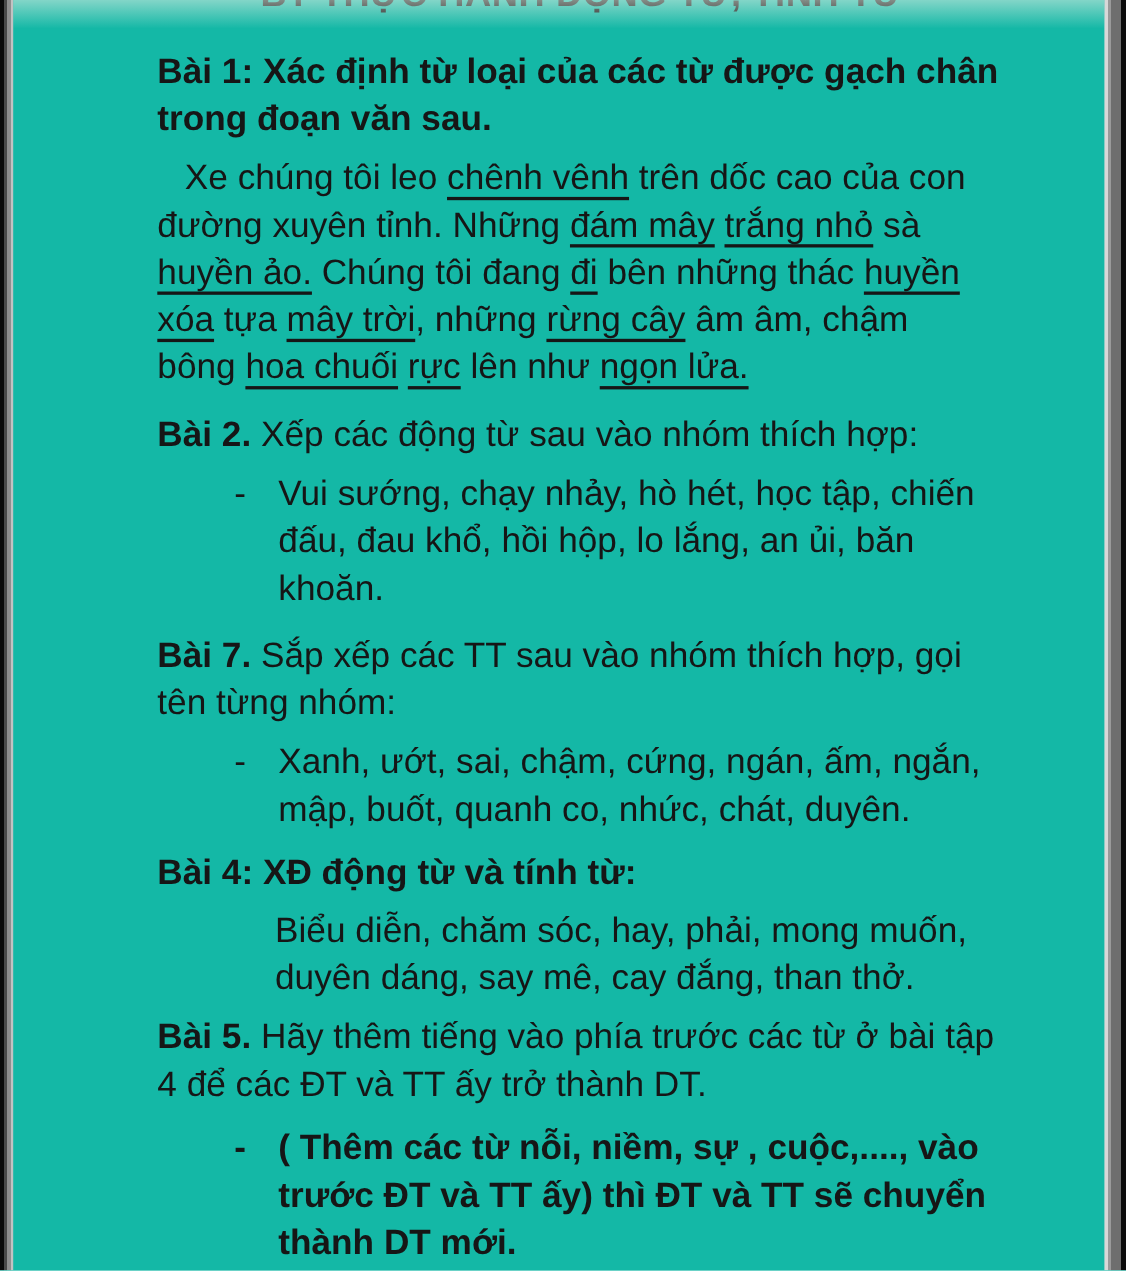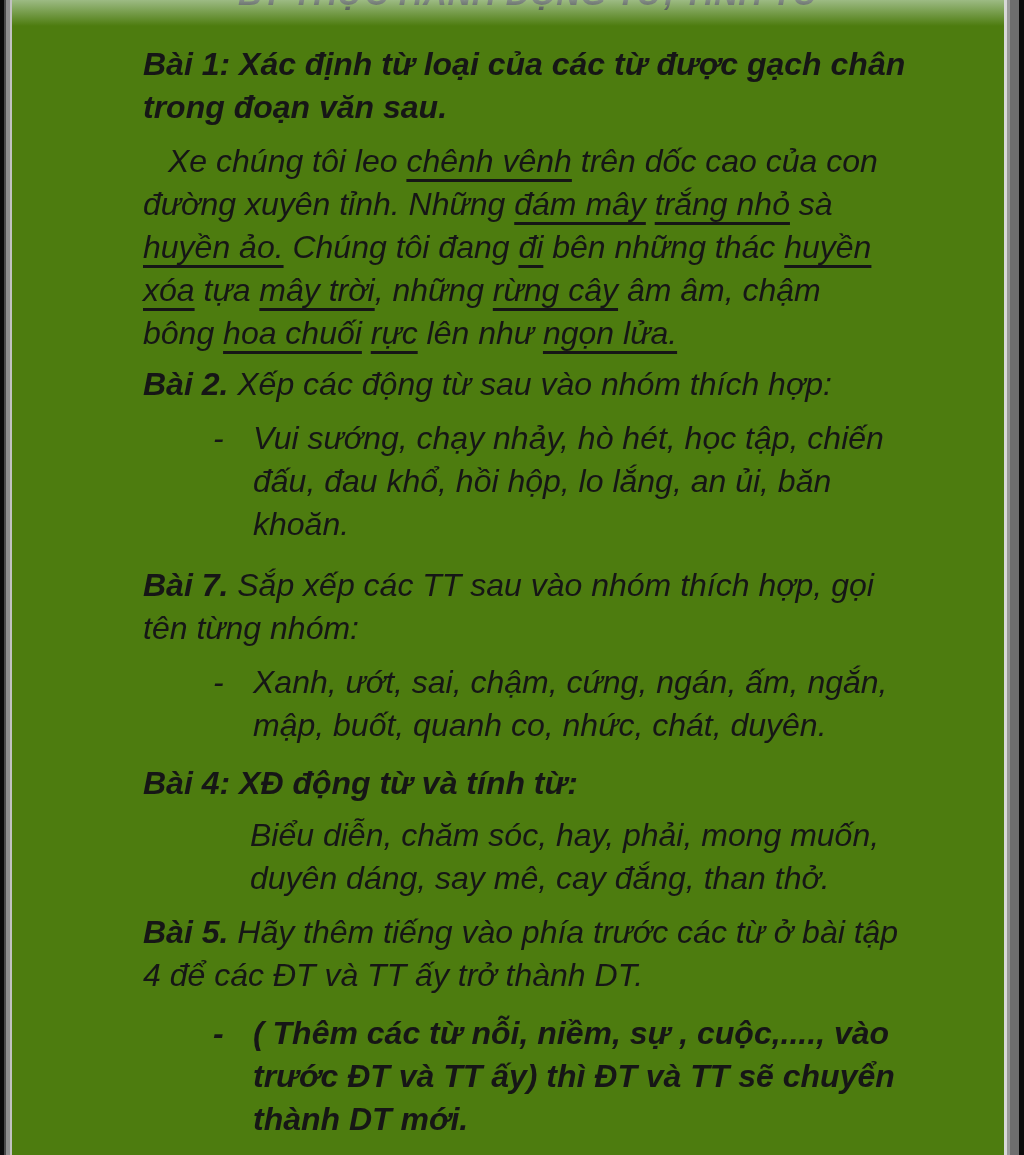--- a/index.html
+++ b/index.html
@@ -6,23 +6,22 @@
   html, body { width: 1024px; height: 1155px; overflow: hidden; }
   body {
     font-family: "Liberation Sans", sans-serif;
     background: #fdfdfd;
     color: #161616;
     position: relative;
   }
   .page {
     position: absolute;
     inset: 0;
-    background: #4d7c0f;
+    background: #14b8a6;
     overflow: hidden;
-    font-style: italic;
   }
   
   .edge-left {
     position: absolute; left: 0; top: 0; bottom: 0; width: 12px;
     background: linear-gradient(to right, #0b0b0b 0 4px, #4a4a4a 4px 6px, #8f8f8f 6px 10px, #c2c2c2 10px 12px);
     z-index: 5;
   }
   .edge-right {
     position: absolute; right: 0; top: 0; bottom: 0; width: 20px;
     background: linear-gradient(to right, #d8d8d8 0 3px, #9a9a9a 3px 6px, #6e6e6e 6px 15px, #0b0b0b 15px 20px);
@@ -57,21 +56,21 @@
   .seg-underline {
     text-decoration: underline;
     text-decoration-thickness: 2.5px;
     text-underline-offset: 7px;
     text-decoration-skip-ink: none;
   }
   .para { margin-top: 11px; }
   .para .para-line { white-space: nowrap; }
   .para .para-line:first-child { padding-left: 25px; }
   .bai1-heading { margin-top: 29px; }
-  .bai2-heading { margin-top: 8px; }
+  .bai2-heading { margin-top: 18px; }
   .bai3-heading { margin-top: 18px; }
   .bai4-heading { margin-top: 15px; }
   .bai5-heading { margin-top: 11px; }
   .list-item {
     display: flex;
     margin-top: 11px;
     margin-left: 70px;
   }
   .list-item .bullet-dash {
     width: 40px;

